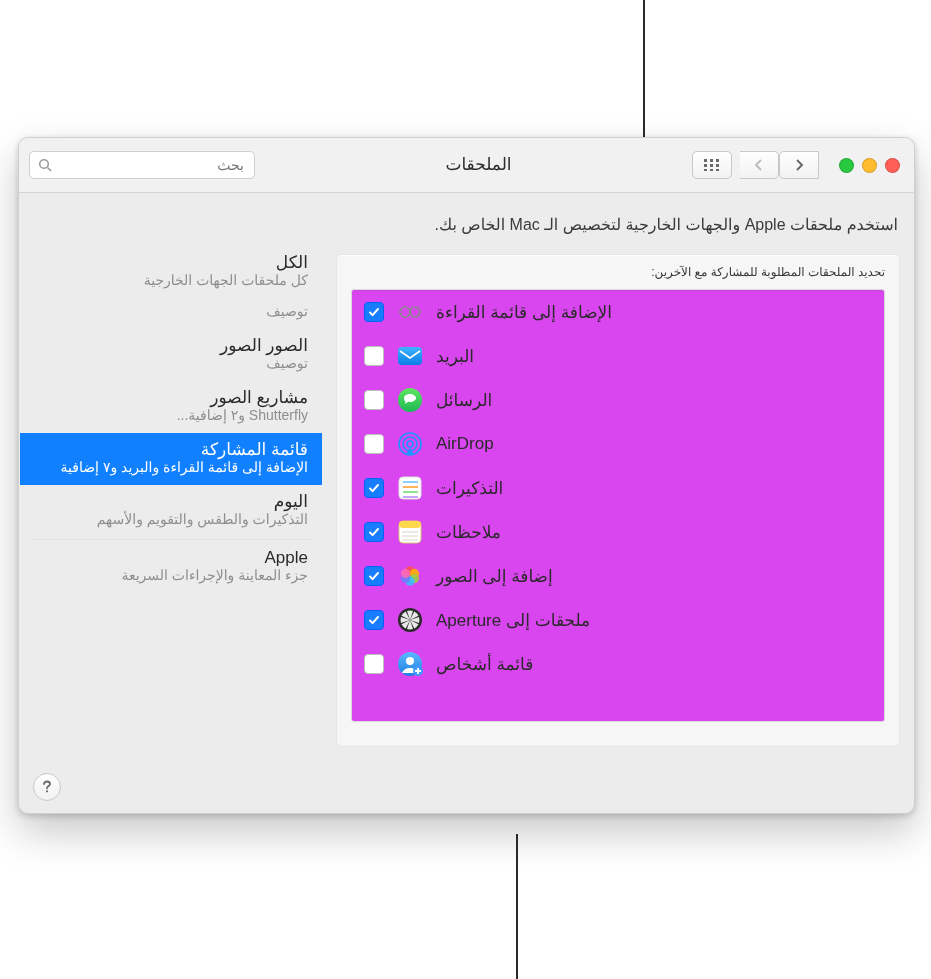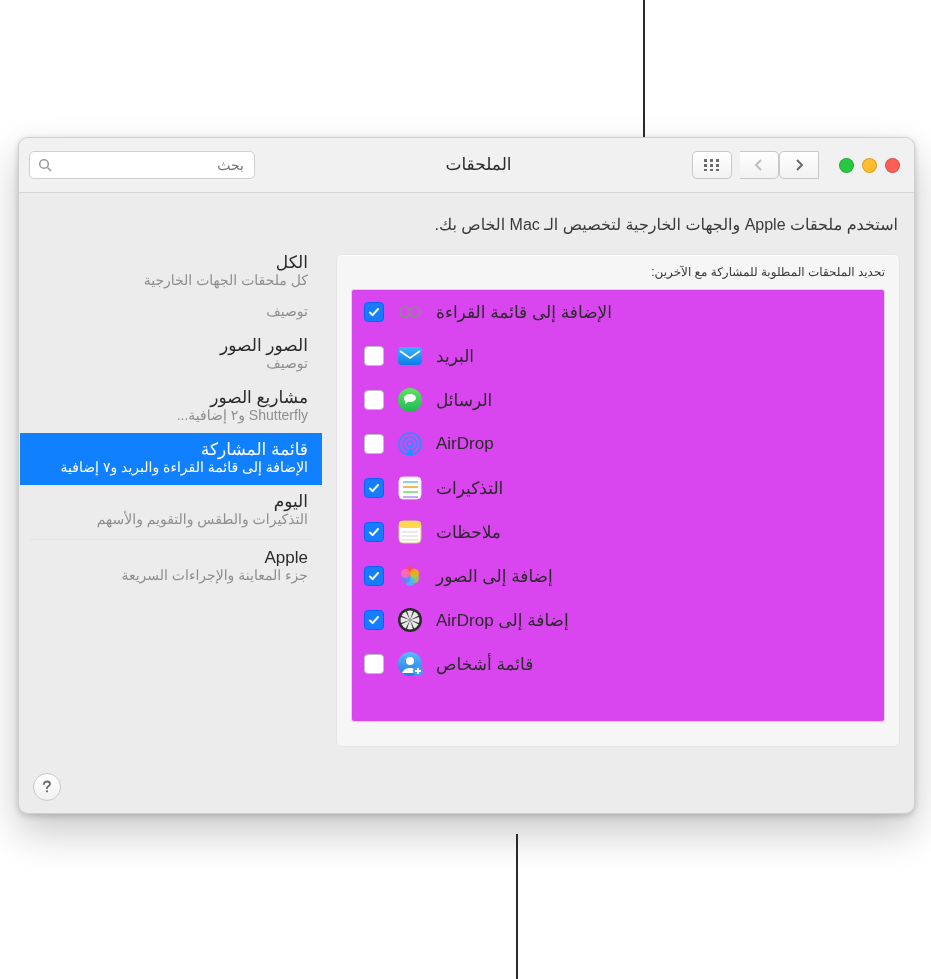--- a/index.html
+++ b/index.html
@@ -318,21 +318,21 @@
                       <path transform="rotate(45)" d="M0 0 L9 -3 A10 10 0 0 1 9 3 Z"></path>
                       <path transform="rotate(90)" d="M0 0 L9 -3 A10 10 0 0 1 9 3 Z"></path>
                       <path transform="rotate(135)" d="M0 0 L9 -3 A10 10 0 0 1 9 3 Z"></path>
                       <path transform="rotate(180)" d="M0 0 L9 -3 A10 10 0 0 1 9 3 Z"></path>
                       <path transform="rotate(225)" d="M0 0 L9 -3 A10 10 0 0 1 9 3 Z"></path>
                       <path transform="rotate(270)" d="M0 0 L9 -3 A10 10 0 0 1 9 3 Z"></path>
                       <path transform="rotate(315)" d="M0 0 L9 -3 A10 10 0 0 1 9 3 Z"></path>
                     </g>
                   </svg>
                 </div>
-                <div class="label">إضافة إلى AirDrop</div>
+                <div class="label">ملحقات إلى Aperture</div>
               </div>
               <div class="row">
                 <div class="chk">
                   <svg width="12" height="12" viewBox="0 0 12 12">
                     <path d="M2 6.5l2.6 2.6L10 3" fill="none" stroke="transparent" stroke-width="2" stroke-linecap="round" stroke-linejoin="round"></path>
                   </svg>
                 </div>
                 <div class="icon">
                   <svg width="28" height="28" viewBox="0 0 28 28">
                     <defs>

